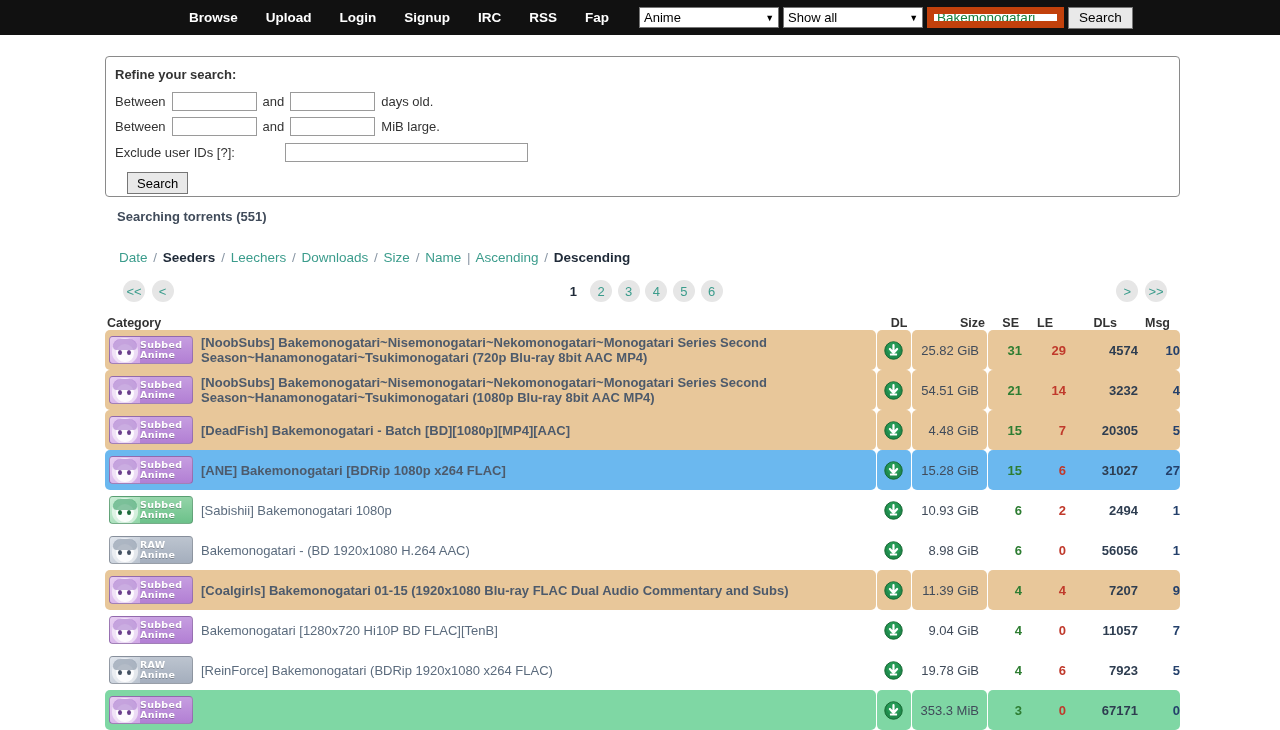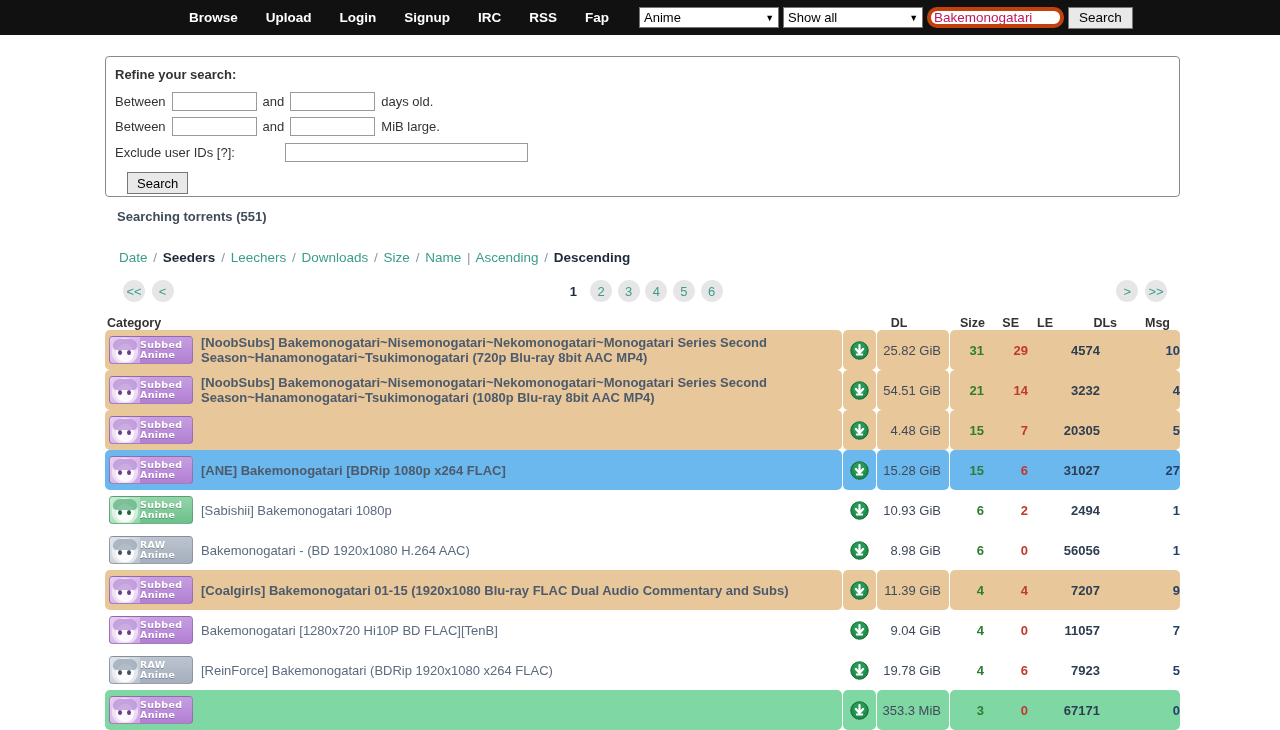--- a/index.html
+++ b/index.html
@@ -47,25 +47,25 @@
   .selwrap { position: relative; display: inline-block; }
   .selwrap .arrow {
     position: absolute; right: 5px; top: 50%;
     transform: translateY(-50%);
     font-size: 9px; color: #000; pointer-events: none;
   }
   input.navtext {
     height: 21px; width: 137px;
     font-family: "Liberation Sans", sans-serif;
     font-size: 13.5px;
-    color: #be185d;
-    border: 4px solid #c2410c;
+    color: #15803d;
+    border: 7px solid #c2410c;
     background: #fff;
     padding: 0 3px;
-    border-radius: 10px;
+    border-radius: 0;
   }
   button.navbtn {
     height: 22px;
     font-family: "Liberation Sans", sans-serif;
     font-size: 13.5px;
     color: #000;
     background: #e9e9e9;
     border: 1px solid #767676;
     border-radius: 0;
     padding: 0 10px;
@@ -168,21 +168,21 @@
     font-size: 13px;
   }
   .row .seg-stats {
     height: 40px; display: flex; align-items: center;
     border-radius: 5px; margin-left: 1px;
     flex: 1;
   }
   .c-se  { width: 34px; text-align: right; color: #2e7d32; font-weight: bold; font-size: 13px; }
   .c-le  { width: 44px; text-align: right; color: #c0392b; font-weight: bold; font-size: 13px; }
   .c-dls { width: 72px; text-align: right; color: #2e3d50; font-weight: bold; font-size: 13px; }
-  .c-msg { width: 80px; text-align: right; color: #24406b; font-weight: bold; font-size: 13px; }
+  .c-msg { width: 42px; text-align: right; color: #24406b; font-weight: bold; font-size: 13px; }
 
   .tl { font-size: 13px; line-height: 15px; text-decoration: none; display: block; padding-right: 10px; }
   .tl.plain { color: #5b6b7d; }
   .tl.hl { color: #4d5a6b; font-weight: bold; }
 
   
   .bg-plain .seg-title, .bg-plain .seg-dl, .bg-plain .seg-size, .bg-plain .seg-stats { background: transparent; }
   .bg-trusted .seg-title, .bg-trusted .seg-dl, .bg-trusted .seg-size, .bg-trusted .seg-stats { background: #e8c79a; }
   .bg-aplus .seg-title, .bg-aplus .seg-dl, .bg-aplus .seg-size, .bg-aplus .seg-stats { background: #6bb8ef; }
   .bg-remake .seg-title, .bg-remake .seg-dl, .bg-remake .seg-size, .bg-remake .seg-stats { background: #7fd7a4; }
@@ -431,20 +431,21 @@
               <div class="skin"></div>
               <div class="fringe"></div>
               <div class="eye l"></div>
               <div class="eye r"></div>
             </div>
             <div class="btxt">
               <span>Subbed</span>
               <span>Anime</span>
             </div>
           </div>
+          <a href="#" class="tl hl twoline">[DeadFish] Bakemonogatari - Batch [BD][1080p][MP4][AAC]</a>
         </div>
         <div class="seg-dl">
           <svg class="dlico" viewBox="0 0 20 20">
             <circle cx="10" cy="10" r="9.2" fill="#1f8a4c" stroke="#14652f" stroke-width="1"></circle>
             <circle cx="10" cy="8" r="7" fill="#2aa65d" opacity="0.55"></circle>
             <path d="M10 4.4 L10 10.6 M10 12.6 L6.2 8.4 M10 12.6 L13.8 8.4" stroke="#ffffff" stroke-width="2.3" fill="none" stroke-linecap="round" stroke-linejoin="round"></path>
             <rect x="6.2" y="13.2" width="7.6" height="2" fill="#ffffff" rx="0.4"></rect>
           </svg>
         </div>
         <div class="seg-size">4.48 GiB</div>

